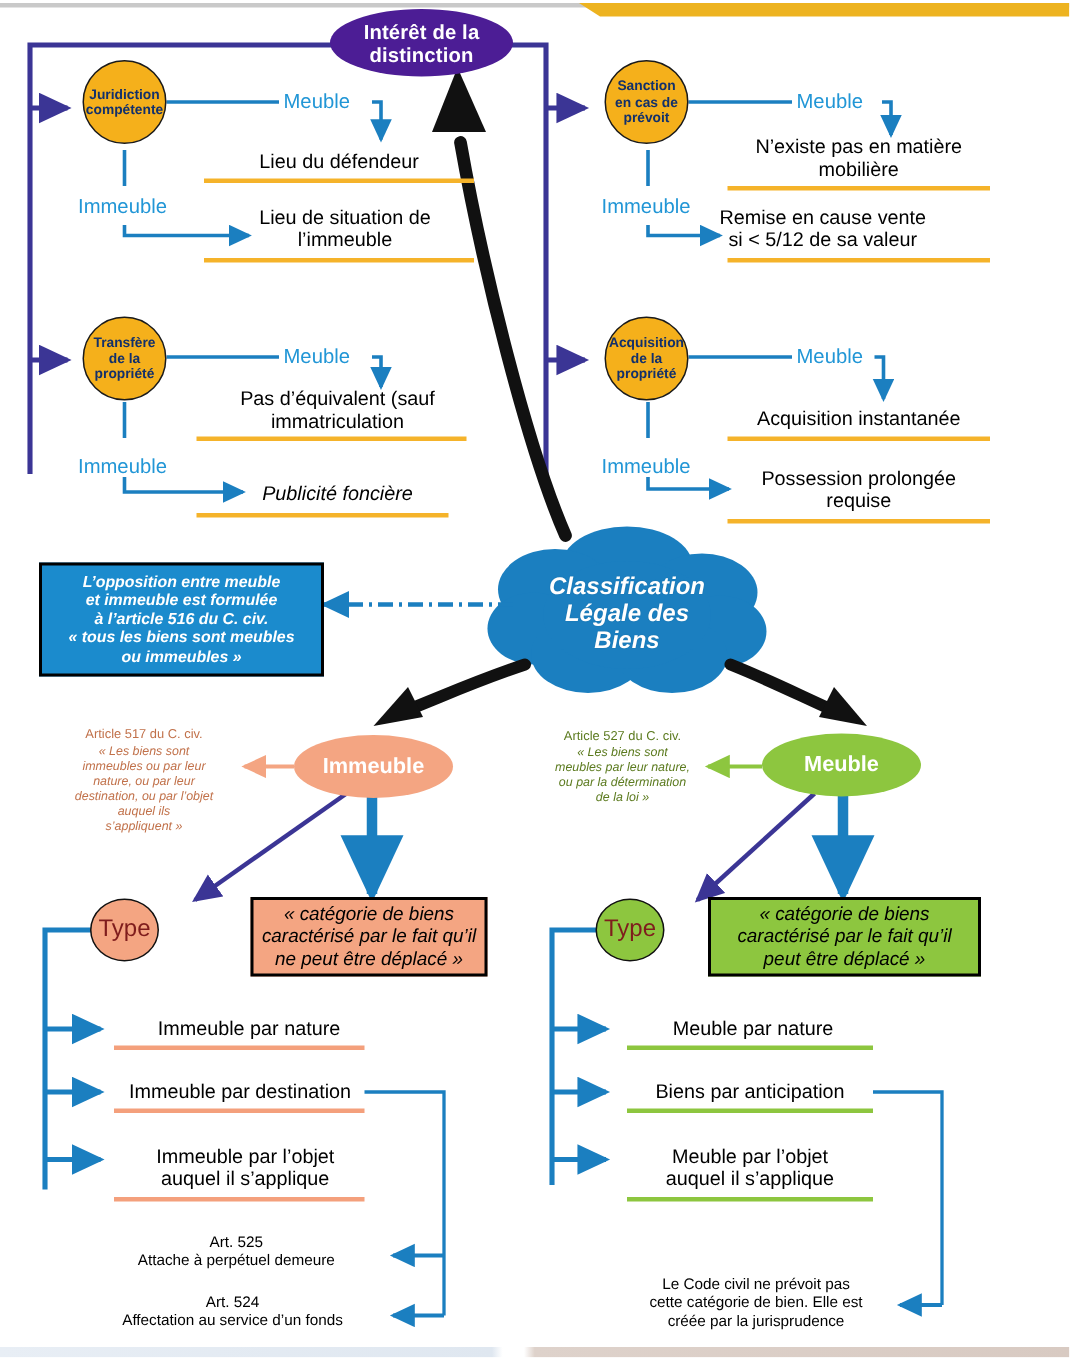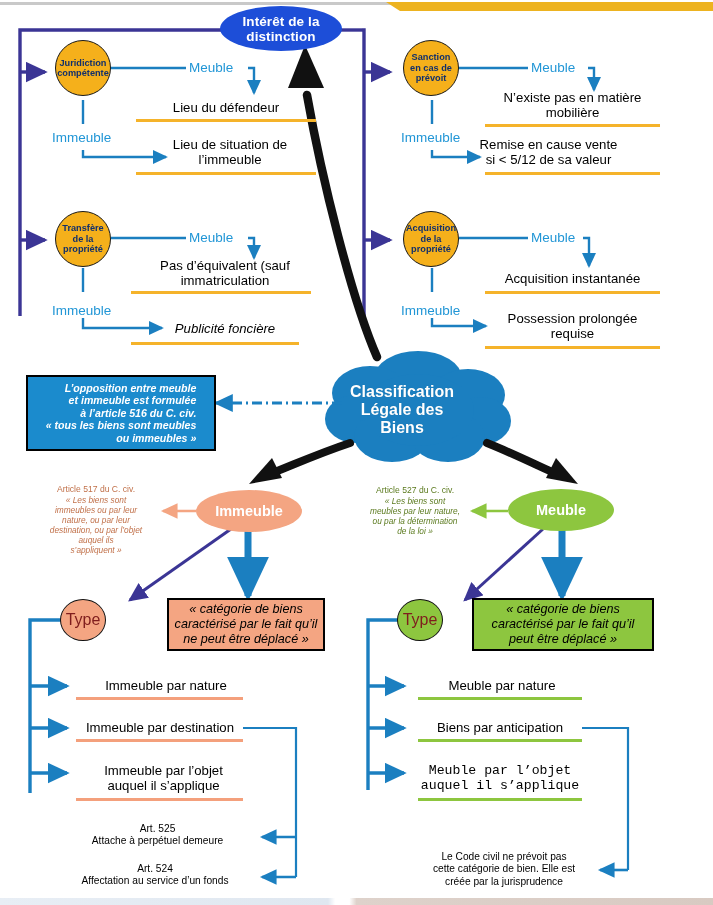--- a/index.html
+++ b/index.html
@@ -23,21 +23,21 @@
   .topbar-grey{position:absolute;left:0;top:2px;width:713px;height:3px;background:#c9c9c9;}
   .topbar-orange{position:absolute;left:400px;top:2px;width:313px;height:9px;background:#edb320;}
   .topbar-orange:before{content:"";position:absolute;left:-14px;top:0;
      border-top:9px solid #edb320;border-left:14px solid transparent;width:0;height:0;}
   .botbar{position:absolute;left:0;top:898px;width:713px;height:7px;
      background:linear-gradient(90deg,#e8eef5 0%,#dfe7f0 46%,#ffffff 47%,#ffffff 49%,#ded2cb 50%,#d8cac2 100%);}
 
   
   .ellipse-title{
     width:122px;height:45px;border-radius:50%;
-    background:#1d4ed8;color:#ffffff;
+    background:#4c1d95;color:#ffffff;
     font-weight:bold;font-size:13.5px;line-height:15px;
     letter-spacing:.1px;
   }
 
   
   .circle-y{
     width:56px;height:56px;border-radius:50%;
     background:#f5b01b;border:1.6px solid #1a1a1a;
     color:#12306b;font-size:9.2px;line-height:10.5px;font-weight:bold;
   }
@@ -46,21 +46,21 @@
   .lbl-blue{color:#2196d6;font-size:13.5px;font-weight:normal;white-space:nowrap;}
 
   
   .outcome{color:#000000;font-size:13.2px;line-height:15.5px;}
   .ul-yellow{position:absolute;height:3px;background:#f5b32a;}
 
   
   .bluebox{
     background:#1b8bcd;border:2.2px solid #000000;
     color:#ffffff;font-style:italic;font-weight:bold;
-    font-size:10.6px;line-height:12.4px;padding:5px 6px;text-align:right;
+    font-size:10.6px;line-height:12.4px;padding:5px 6px;
   }
 
   
   .cloud-text{
     position:absolute;color:#ffffff;font-weight:bold;
     font-size:16px;line-height:18px;text-align:center;
     text-shadow:0 0 1px rgba(0,0,0,.15);
   }
 
   
@@ -320,21 +320,21 @@
   <div class="node ctr bluebox" style="left:26px;top:375px;width:190px;height:76px;">
     <div>
       <span>L’opposition entre meuble</span><br>
       <span>et immeuble est formulée</span><br>
       <span>à l’article 516 du C. civ.</span><br>
       <span>« tous les biens sont meubles</span><br>
       <span>ou immeubles »</span>
     </div>
   </div>
 
-  <div class="cloud-text" style="left:332px;top:383px;width:140px;">
+  <div class="cloud-text" style="left:348px;top:383px;width:140px;font-style:italic;">
     <span>Classification</span><br>
     <span>Légale des</span><br>
     <span>Biens</span>
   </div>
 
   <div class="node ctr ellipse-cat ell-immeuble" style="left:196px;top:490px;">
     <span>Immeuble</span>
   </div>
   <div class="node art-note art-immeuble" style="left:28px;top:484px;width:136px;">
     <span class="art-head">Article 517 du C. civ.</span>
@@ -399,21 +399,21 @@
       <span>peut être déplacé »</span>
     </div>
   </div>
 
   <div class="node ctr leaf" style="left:412px;top:677px;width:180px;height:18px;">Meuble par nature</div>
   <div class="ul-green" style="left:418px;top:697px;width:164px;"></div>
 
   <div class="node ctr leaf" style="left:412px;top:719px;width:176px;height:18px;">Biens par anticipation</div>
   <div class="ul-green" style="left:418px;top:739px;width:164px;"></div>
 
-  <div class="node ctr leaf" style="left:412px;top:760px;width:176px;height:36px;font-family:Liberation Mono, monospace;">
+  <div class="node ctr leaf" style="left:412px;top:760px;width:176px;height:36px;">
     <div>
       <span>Meuble par l’objet</span><br>
       <span>auquel il s’applique</span>
     </div>
   </div>
   <div class="ul-green" style="left:418px;top:798px;width:164px;"></div>
 
   <div class="node annot" style="left:404px;top:851px;width:200px;">
     <span>Le Code civil ne prévoit pas</span><br>
     <span>cette catégorie de bien. Elle est</span><br>

